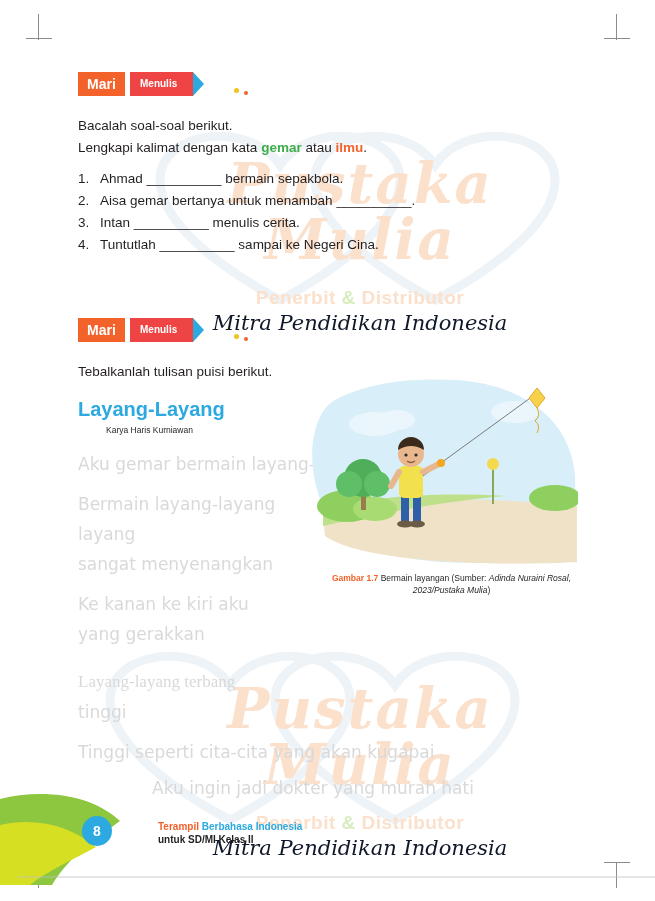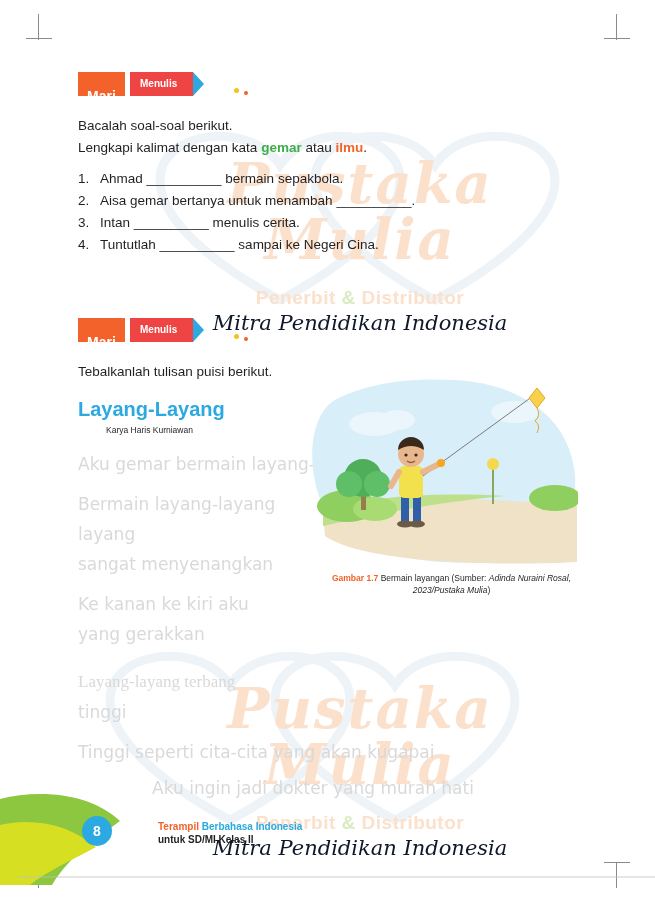--- a/index.html
+++ b/index.html
@@ -43,21 +43,21 @@
     margin-bottom: 18px;
   }
   .banner .tag-left {
     position: absolute;
     left: 0; top: 0;
     background: #f2622a;
     color: #ffffff;
     font-weight: bold;
     font-size: 14px;
     line-height: 24px;
-    padding: 12px 9px;
+    padding: 0 9px;
     height: 24px;
     box-sizing: border-box;
   }
   .banner .tag-right {
     position: absolute;
     left: 52px; top: 0;
     height: 24px;
     background: #ef4444;
     color: #ffffff;
     font-weight: bold;

